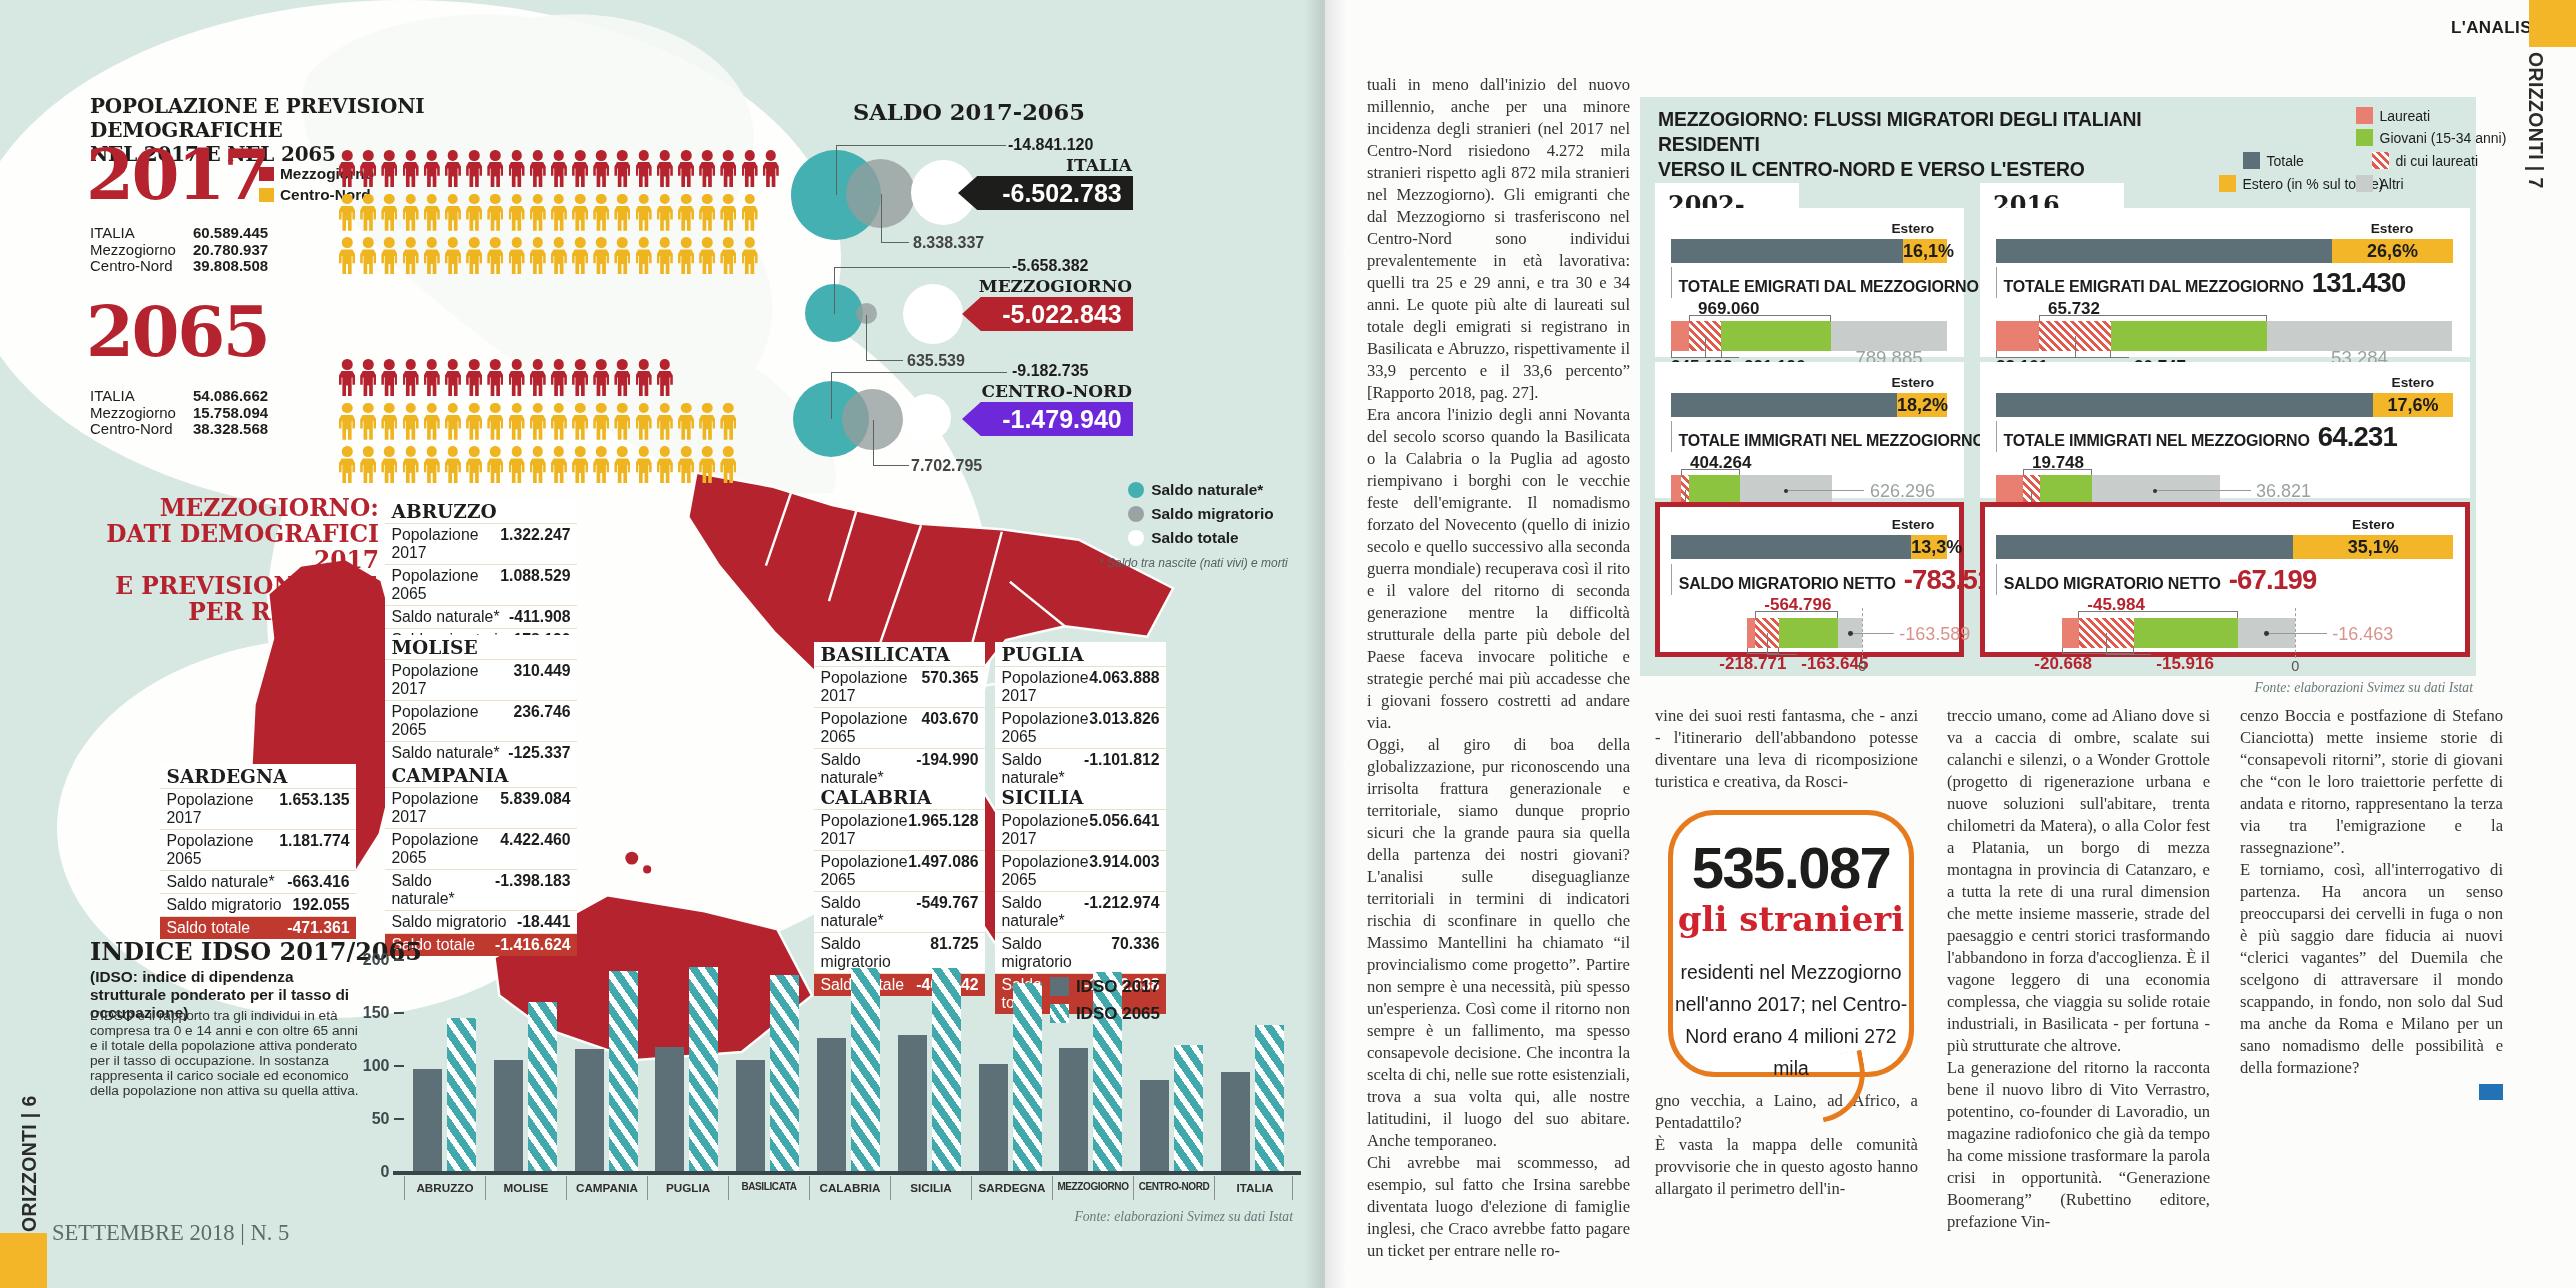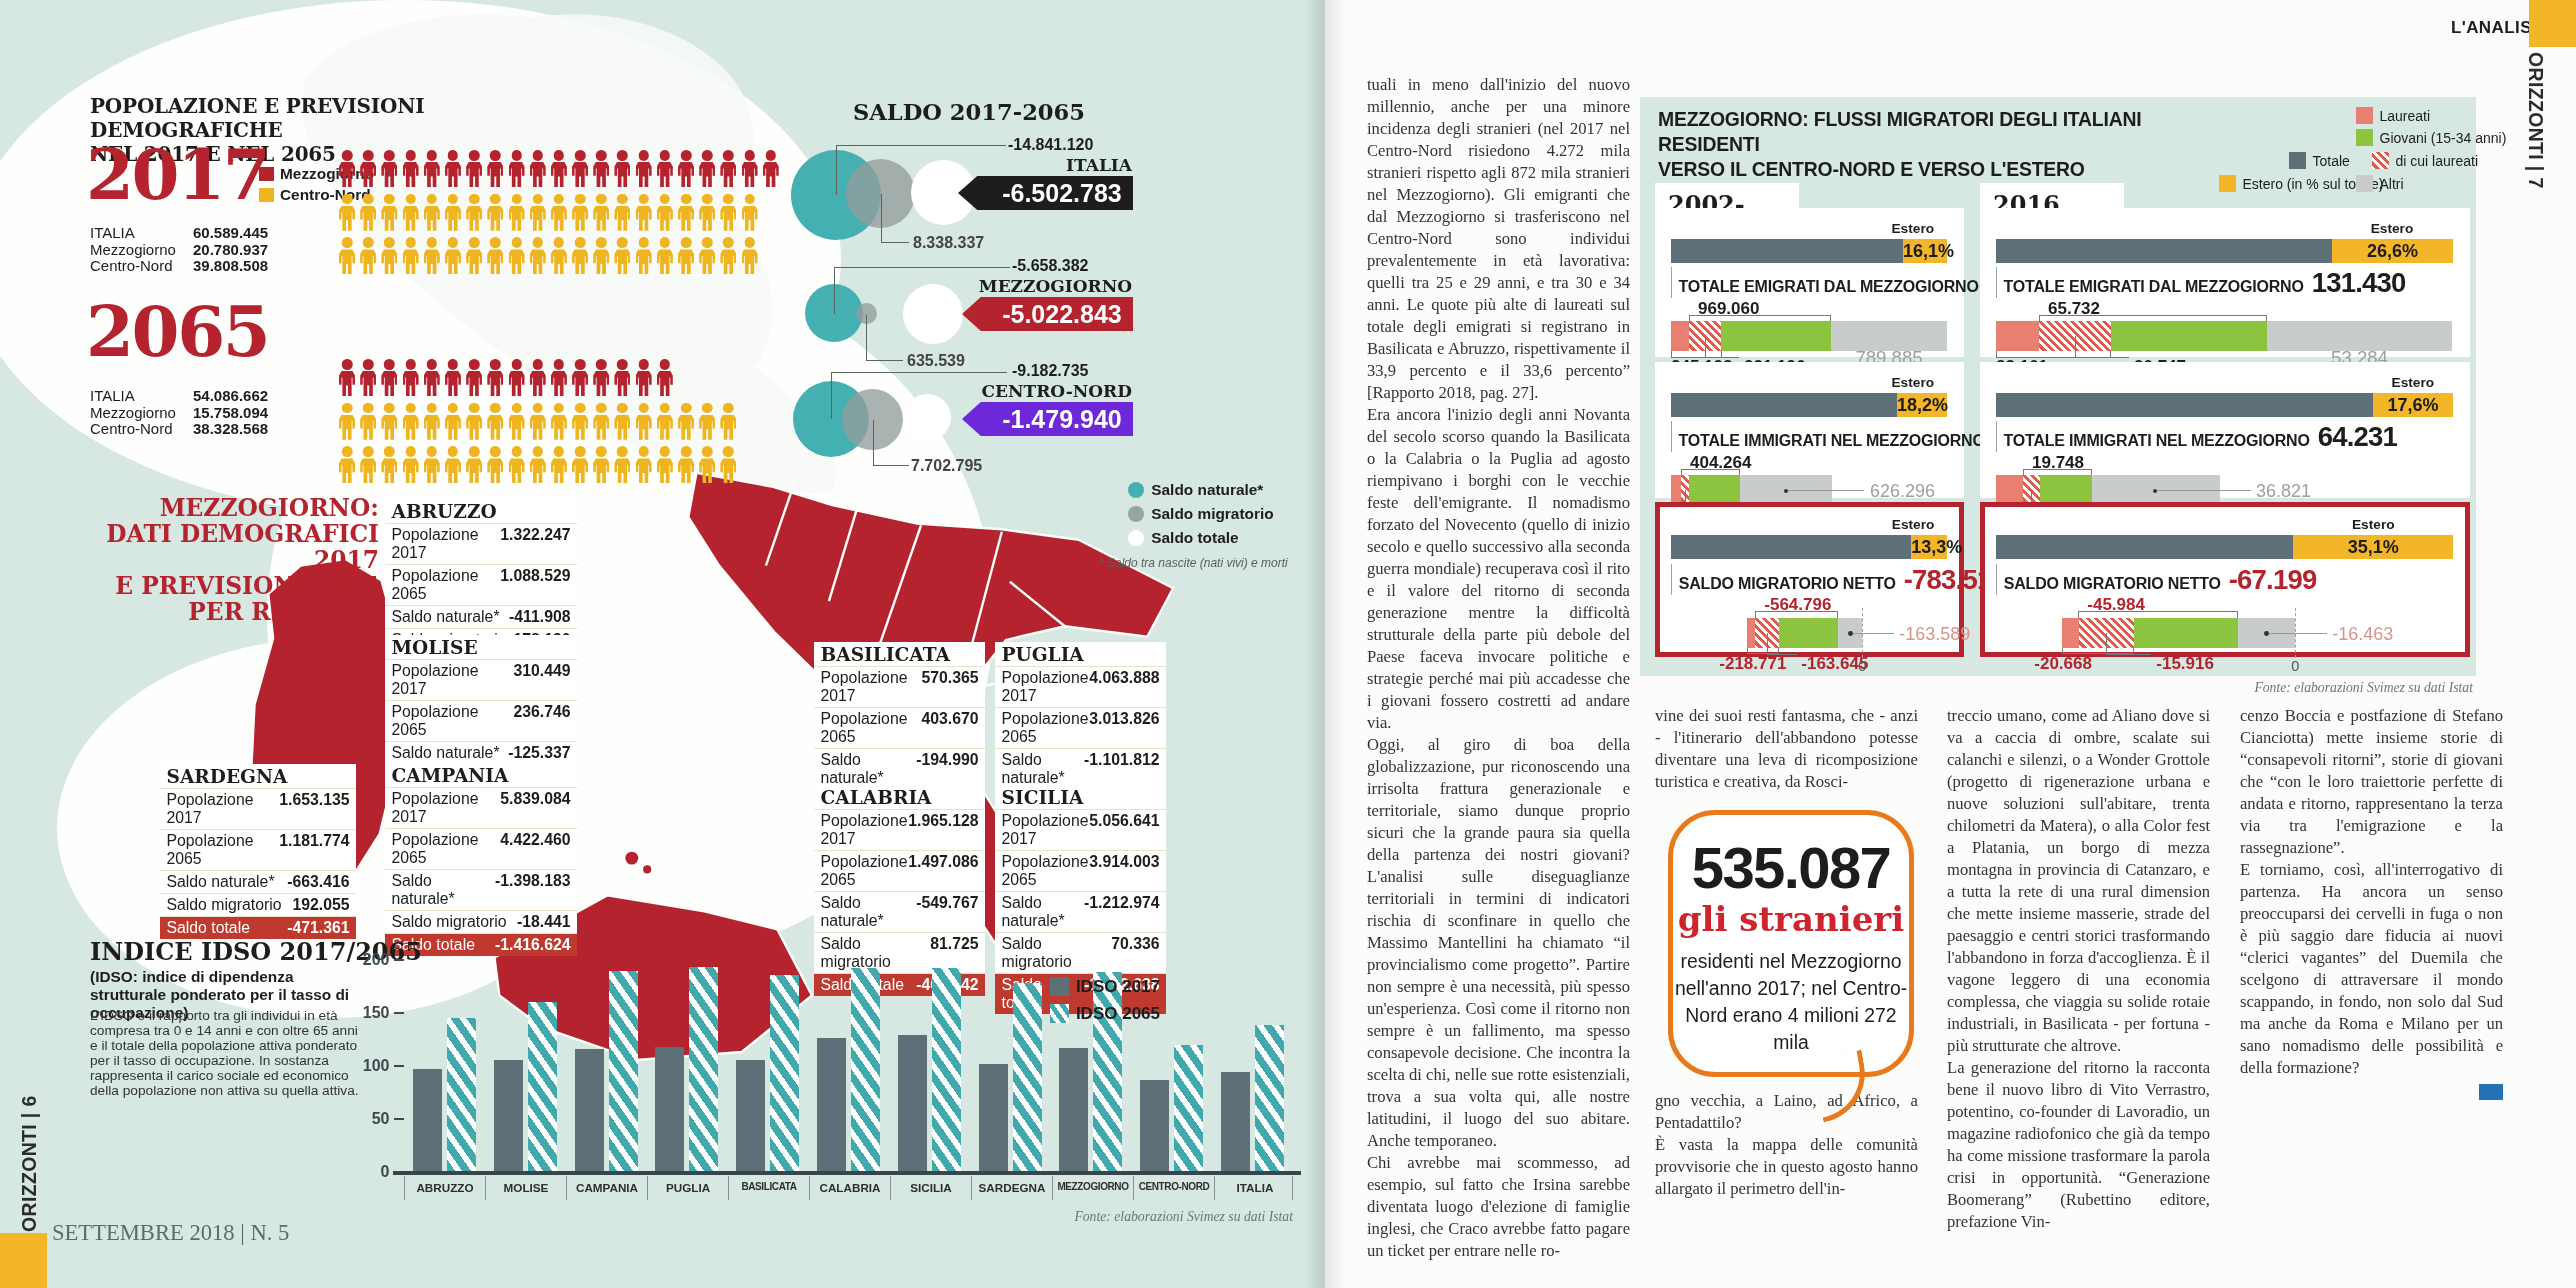--- a/index.html
+++ b/index.html
@@ -79,21 +79,21 @@
   .fb-altin{position:absolute;top:26px;width:100%;text-align:center;font-size:18.6px;color:#9aa29f;font-weight:400;}
   .fb-altout{position:absolute;top:27px;font-size:18px;color:#9aa29f;white-space:nowrap;}
   .fb-altout.red{color:#d9938b;}
   .fb-altline{position:absolute;top:36px;border-top:0.8px solid #999;}
   .fb-altline::before{content:"";position:absolute;left:-2.4px;top:-2.4px;width:4.8px;height:4.8px;border-radius:50%;background:#333;}
   .fb-zero{position:absolute;top:11.3px;height:50px;border-left:1.6px dashed #9aa3a1;}
   .fb-zero-lab{position:absolute;top:61px;font-size:14.5px;color:#555;}
   .callout{position:absolute;border:5.7px solid #e87a1e;border-radius:47px;background:#fff;text-align:center;}
   .callout .co-num{font-size:58px;font-weight:700;letter-spacing:-1.6px;line-height:60px;}
   .callout .co-high{font-family:"DejaVu Serif",serif;font-weight:700;font-size:34px;color:#d0232e;line-height:42px;}
-  .callout .co-body{font-size:19.4px;line-height:27px;margin-top:8px;}
+  .callout .co-body{font-size:19.4px;line-height:32px;margin-top:16px;}
   .co-tail{position:absolute;width:65px;height:50px;border-left:5.7px solid #e87a1e;border-bottom:5.7px solid #e87a1e;border-bottom-left-radius:57px;transform:rotate(-100deg);}
   .vert{writing-mode:vertical-rl;font-weight:700;font-size:19.4px;letter-spacing:0.4px;color:#2b2b2b;white-space:nowrap;}
   .endmark{width:24px;height:16px;background:#2272b5;}
   .gutter{position:absolute;left:1304px;top:0;width:42px;height:1288px;z-index:40;
     background:linear-gradient(90deg,rgba(40,50,50,0) 0%,rgba(40,50,50,.14) 45%,rgba(40,50,50,.10) 55%,rgba(40,50,50,0) 100%);}
 </style>
 </head>
 <body>
 
 <div class="spread">
@@ -618,21 +618,21 @@
       <p>Era ancora l'inizio degli anni Novanta del secolo scorso quando la Basilicata o la Calabria o la Puglia ad agosto riempivano i borghi con le vecchie feste dell'emigrante. Il nomadismo forzato del Novecento (quello di inizio secolo e quello successivo alla seconda guerra mondiale) recuperava così il rito e il valore del ritorno di seconda generazione mentre la difficoltà strutturale della parte più debole del Paese faceva invocare politiche e strategie perché mai più accadesse che i giovani fossero costretti ad andare via.</p>
       <p>Oggi, al giro di boa della globalizzazione, pur riconoscendo una irrisolta frattura generazionale e territoriale, siamo dunque proprio sicuri che la grande paura sia quella della partenza dei nostri giovani? L'analisi sulle diseguaglianze territoriali in termini di indicatori rischia di sconfinare in quello che Massimo Mantellini ha chiamato “il provincialismo come progetto”. Partire non sempre è una necessità, più spesso un'esperienza. Così come il ritorno non sempre è un fallimento, ma spesso consapevole decisione. Che incontra la scelta di chi, nelle sue rotte esistenziali, trova a sua volta qui, alle nostre latitudini, il luogo del suo abitare. Anche temporaneo.</p>
       <p>Chi avrebbe mai scommesso, ad esempio, sul fatto che Irsina sarebbe diventata luogo d'elezione di famiglie inglesi, che Craco avrebbe fatto pagare un ticket per entrare nelle ro-</p>
     </div>
 
     <div class="teal-block" style="left:315px;top:97px;width:836px;height:579px;"></div>
     <div class="abs fl-title" style="left:333px;top:107px;width:566px;">
       <div>MEZZOGIORNO: FLUSSI MIGRATORI DEGLI ITALIANI RESIDENTI</div>
       <div>VERSO IL CENTRO-NORD E VERSO L'ESTERO</div>
     </div>
-    <div class="fl-leg" style="left:916px;top:152px;padding-left:48px;"><span class="sq" style="background:#5d7078;"></span><span>Totale</span></div>
+    <div class="fl-leg" style="left:870px;top:152px;padding-left:48px;"><span class="sq" style="background:#5d7078;"></span><span>Totale</span></div>
     <div class="fl-leg" style="left:894px;top:175px;"><span class="sq" style="background:#f3b629;"></span><span>Estero (in % sul totale)</span></div>
     <div class="fl-leg" style="left:1031px;top:107px;"><span class="sq" style="background:#e87f70;"></span><span>Laureati</span></div>
     <div class="fl-leg" style="left:1031px;top:129px;"><span class="sq" style="background:#8cc440;"></span><span>Giovani (15-34 anni)</span></div>
     <div class="fl-leg" style="left:1047px;top:152px;"><span class="sq hatch"></span><span>di cui laureati</span></div>
     <div class="fl-leg" style="left:1031px;top:175px;"><span class="sq" style="background:#c8ccca;"></span><span>Altri</span></div>
 
     <div class="fb-tab" style="left:330px;top:183px;">2002-2016</div>
     <div class="fb-tab" style="left:655px;top:183px;">2016</div>
 
     <div class="fb-card" style="left:330px;top:208px;width:309px;height:149px;">

